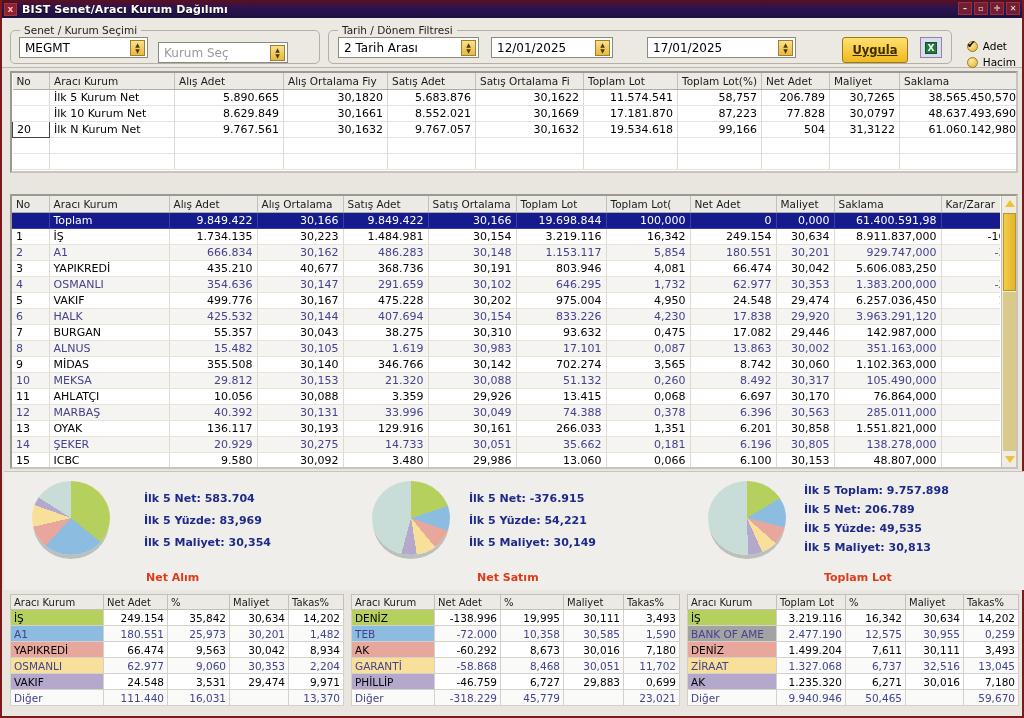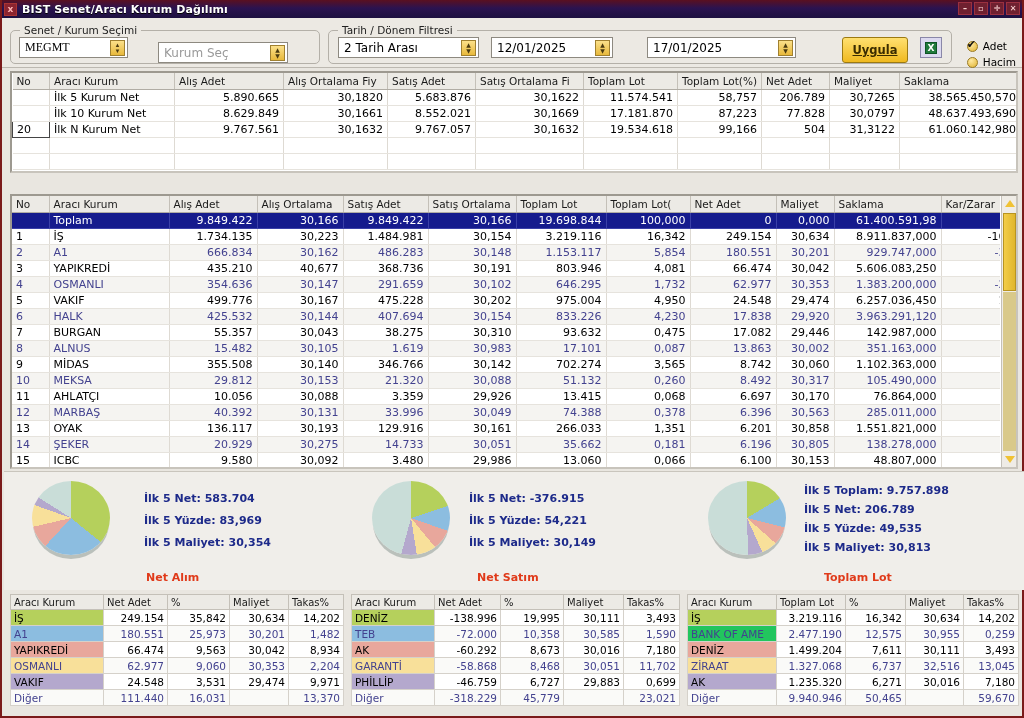--- a/index.html
+++ b/index.html
@@ -293,21 +293,21 @@
       <div class="tb-btn">✛</div>
       <div class="tb-btn">✕</div>
     </div>
   </div>
 
   <div class="toolbar">
 
     <div class="groupbox" style="left:8px; top:12px; width:310px; height:34px;">
       <div class="gb-title">Senet / Kurum Seçimi</div>
     </div>
-    <div class="combo" style="left:17px; top:19px; width:109px;font-family:Liberation Serif, serif;">
+    <div class="combo" style="left:17px; top:19px; width:129px;">
       <span>MEGMT</span>
       <span class="spin">▲<br>▼</span>
     </div>
     <div class="combo placeholder" style="left:156px; top:24px; width:130px;">
       <span>Kurum Seç</span>
       <span class="spin">▲<br>▼</span>
     </div>
 
     <div class="groupbox" style="left:326px; top:12px; width:624px; height:34px;">
       <div class="gb-title">Tarih / Dönem Filtresi</div>
@@ -898,21 +898,21 @@
         </thead>
       <tbody>
           <tr>
             <td class="swatch-cell" style="background: rgb(181, 208, 92);">İŞ</td>
             <td class="num">3.219.116</td>
             <td class="num">16,342</td>
             <td class="num">30,634</td>
             <td class="num">14,202</td>
           </tr>
           <tr class="alt">
-            <td class="swatch-cell" style="background: #22c55e;">BANK OF AME</td>
+            <td class="swatch-cell" style="background: #a3a3a3;">BANK OF AME</td>
             <td class="num">2.477.190</td>
             <td class="num">12,575</td>
             <td class="num">30,955</td>
             <td class="num">0,259</td>
           </tr>
           <tr>
             <td class="swatch-cell" style="background: rgb(232, 167, 156);">DENİZ</td>
             <td class="num">1.499.204</td>
             <td class="num">7,611</td>
             <td class="num">30,111</td>

